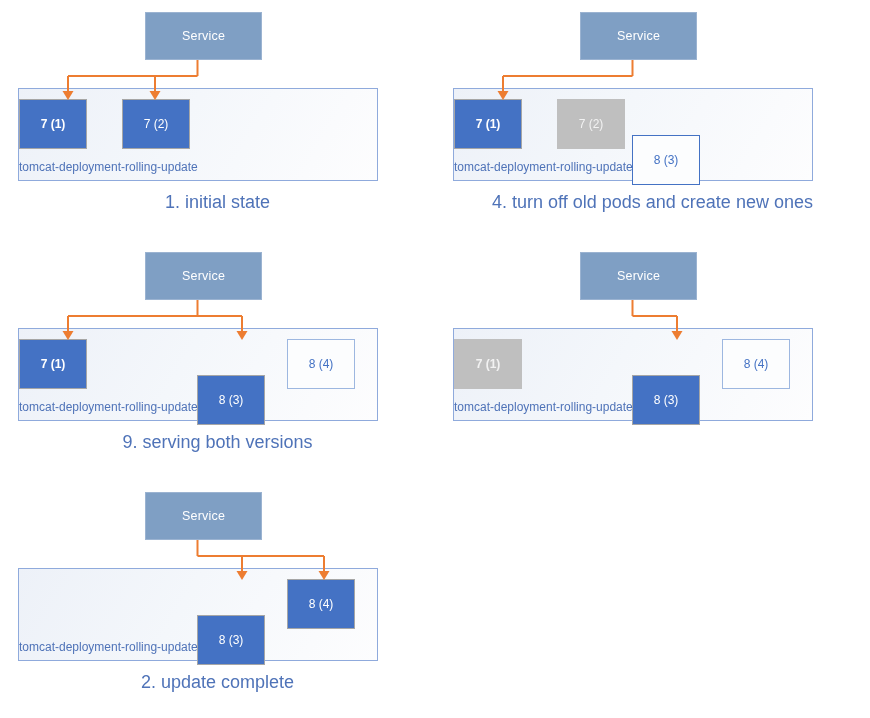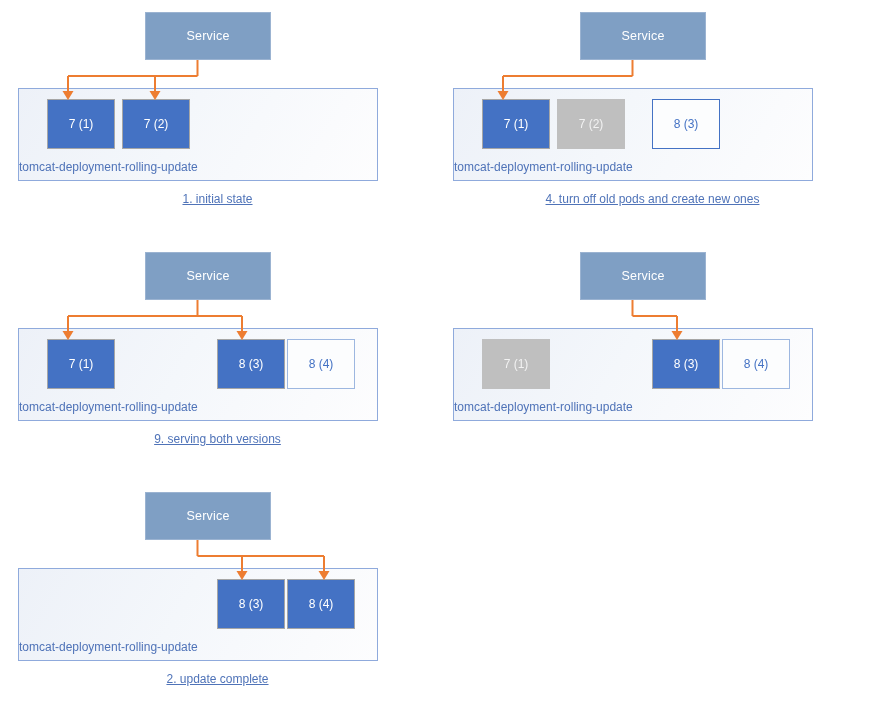--- a/index.html
+++ b/index.html
@@ -25,21 +25,21 @@
     position: absolute;
     width: 435px;
     height: 240px;
   }
 
   
   .service-box {
     position: absolute;
     left: 145px;
     top: 12px;
-    width: 126px;
+    width: 117px;
     height: 48px;
     background: #7F9FC4;
     border: 1px solid #9BB3D1;
     box-sizing: border-box;
     color: #ffffff;
     font-size: 12.5px;
     display: flex;
     align-items: center;
     justify-content: center;
     letter-spacing: .2px;
@@ -77,23 +77,23 @@
     position: absolute;
     top: 10px;
     width: 68px;
     height: 50px;
     box-sizing: border-box;
     font-size: 12px;
     display: flex;
     align-items: center;
     justify-content: center;
   }
-  .pod.slot0 { left: 28px;  }
+  .pod.slot0 { left: 0; font-weight: bold;  }
   .pod.slot1 { left: 103px; }
-  .pod.slot2 { left: 198px; }
+  .pod.slot2 { left: 178px; margin-top: 36px; }
   .pod.slot3 { left: 268px; }
 
   .pod.active {
     background: #4472C4;
     border: 1px solid #A6A6A6;
     color: #ffffff;
   }
   .pod.terminating {
     background: #BFBFBF;
     border: 1px solid #BFBFBF;
@@ -108,23 +108,22 @@
     border: 1px solid #9DB7E0;
   }
 
   
   .caption {
     position: absolute;
     left: 0;
     right: 0;
     top: 192px;
     text-align: center;
-    font-size: 12px;
+    font-size: 18px;
     color: #4F73B8;
-    text-decoration: underline;
   }
 
   
   .connector {
     position: absolute;
     left: 0;
     top: 0;
     width: 435px;
     height: 200px;
     pointer-events: none;

